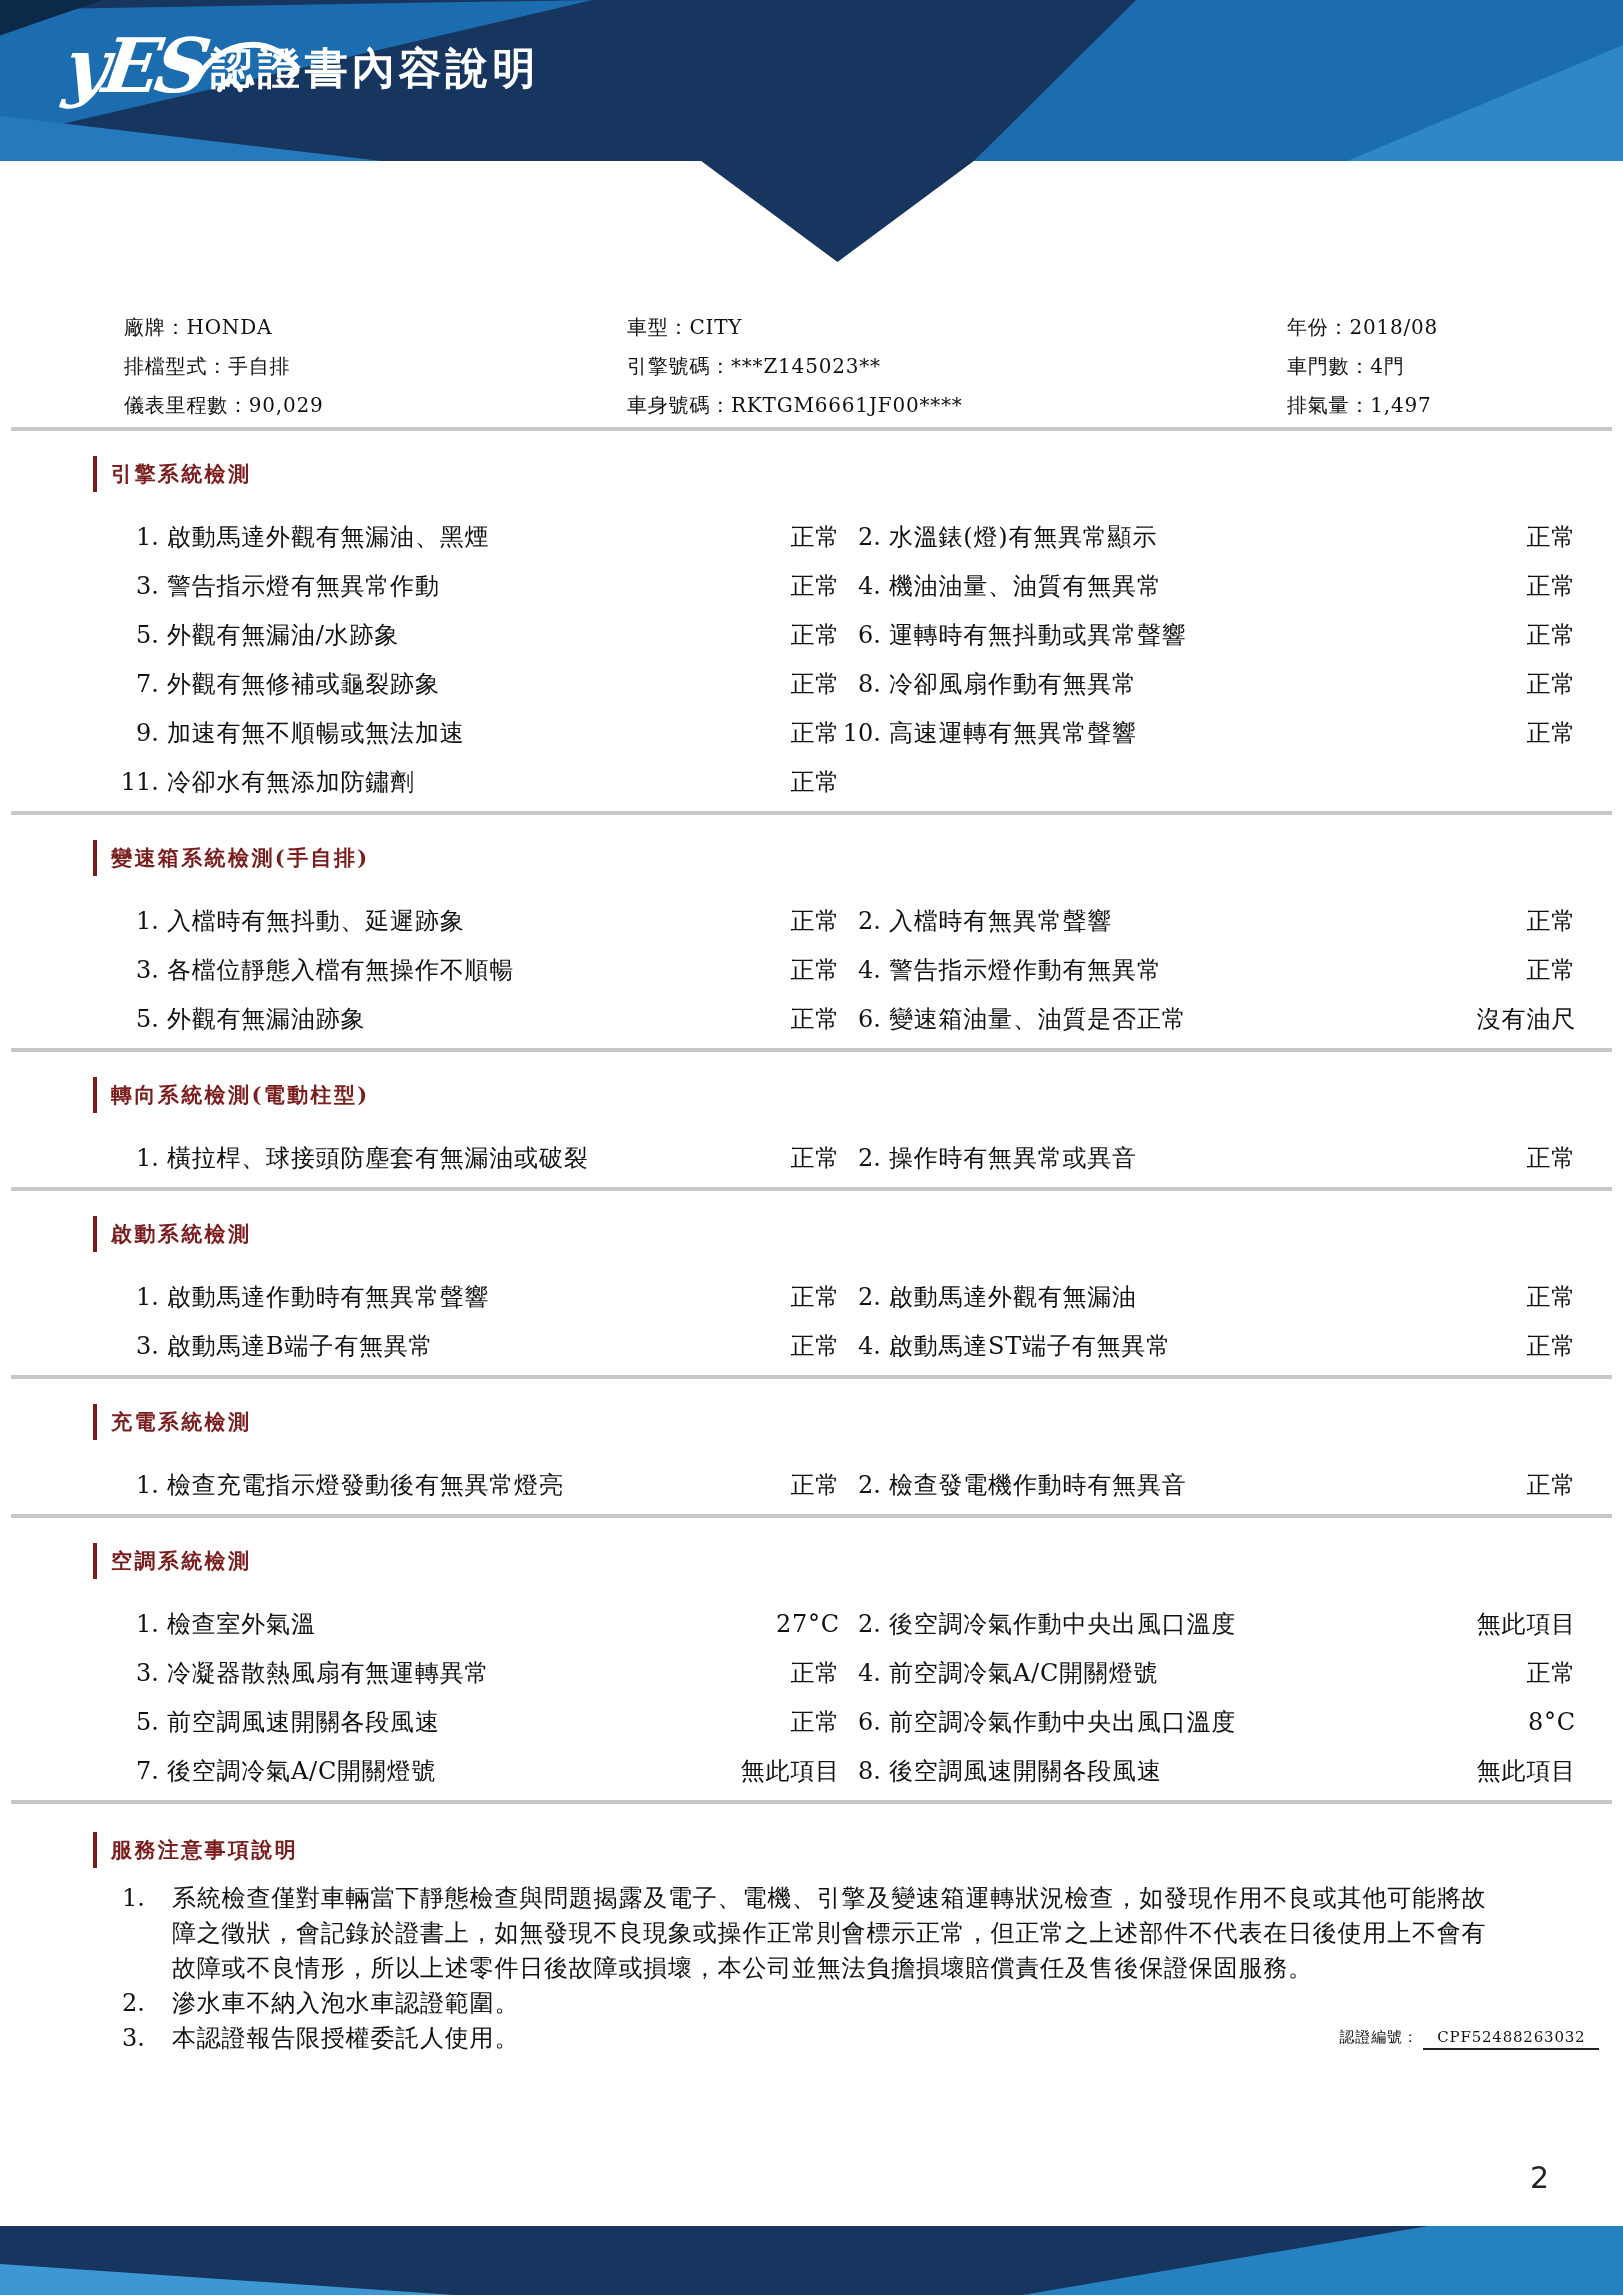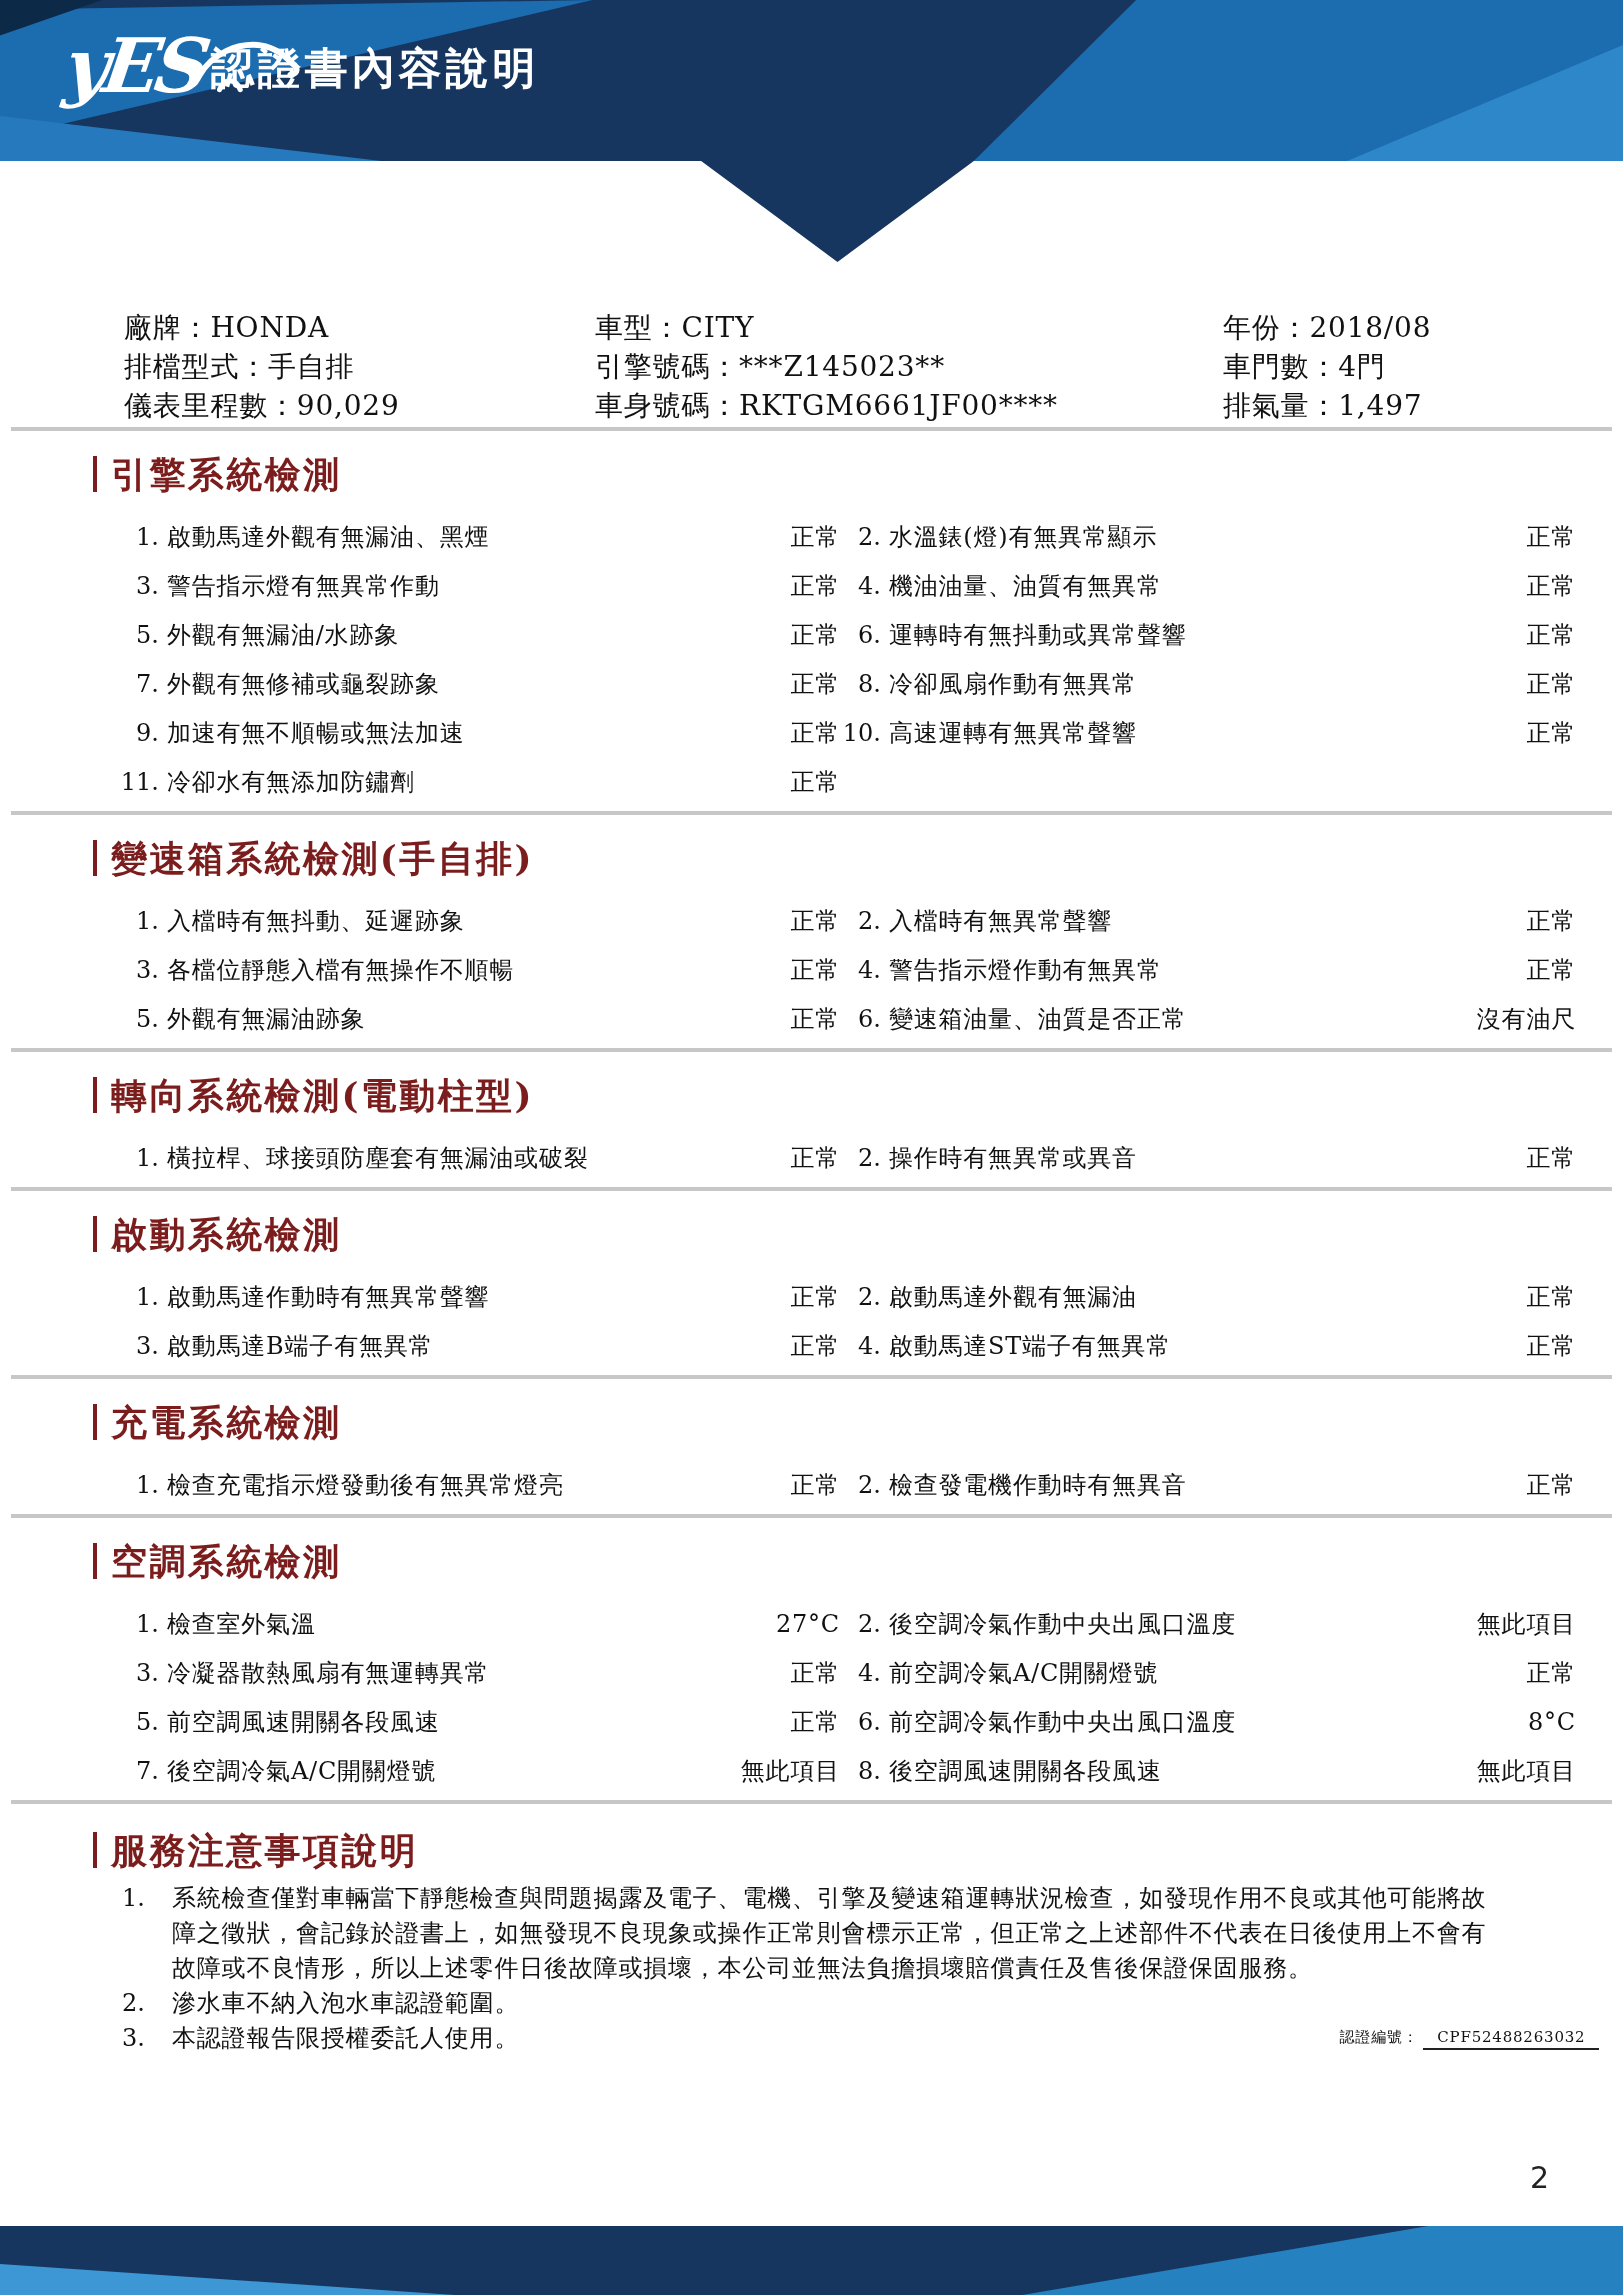--- a/index.html
+++ b/index.html
@@ -19,26 +19,26 @@
   .logo{position:absolute;left:66px;top:27px;display:flex;align-items:flex-end;}
   .logo-text{font-size:75px;line-height:1;font-weight:bold;font-style:italic;color:#fff;
              letter-spacing:-5.5px;transform:skewX(-8deg);}
   .logo-car{width:118px;height:75px;margin-left:-11px;margin-bottom:1.6px;}
   .page-title{position:absolute;left:209px;top:36px;margin:2px;font-size:43px;line-height:60px;
               color:#fff;font-weight:bold;letter-spacing:3.9px;}
 
   
   main{position:relative;padding-top:308px;}
   .vehicle-info{display:grid;grid-template-columns:471px 628px auto;padding-left:124px;
-                font-size:28px;}
+                font-size:20px;gap:32px;}
   .vrow{height:39px;line-height:39px;letter-spacing:0.8px;}
   .divider{height:3.9px;background:#c7c7c7;margin:2.4px 11px 0 11px;}
 
   .section-title{margin:25px 0 0 93px;padding-left:14px;border-left:4.7px solid #7b1d1d;
-                 color:#7b1d1d;font-size:36px;line-height:36px;font-weight:bold;letter-spacing:2.4px;}
+                 color:#7b1d1d;font-size:21px;line-height:36px;font-weight:bold;letter-spacing:2.4px;}
   .items{margin:20.4px 47px 0 118px;display:grid;grid-template-columns:722px 1fr;}
   .item{display:flex;align-items:center;height:49px;font-size:24px;}
   .item .num{flex:none;width:41px;text-align:right;}
   .item .label{flex:1;margin-left:7.9px;letter-spacing:0.8px;white-space:nowrap;overflow:hidden;}
   .item .status{flex:none;width:134px;text-align:right;letter-spacing:0.8px;}
   .section .divider{margin-top:4.7px;}
 
   .notes{margin-top:0;}
   .notes .section-title{margin-top:28px;}
   #notes-list{margin-top:12.6px;}

